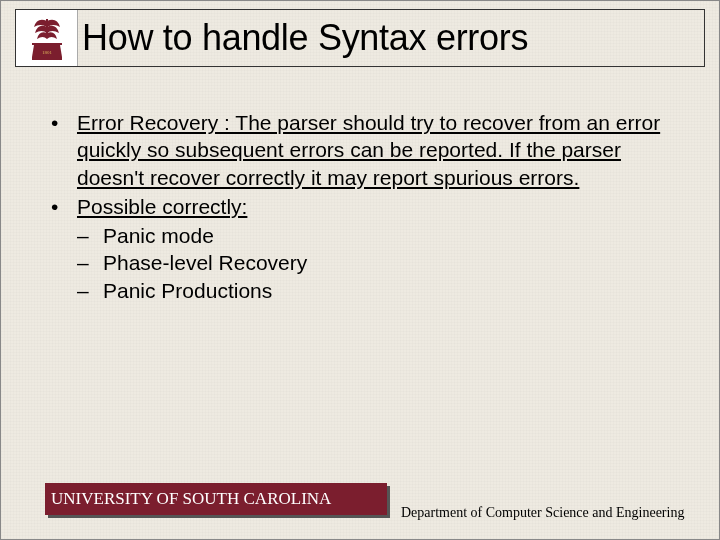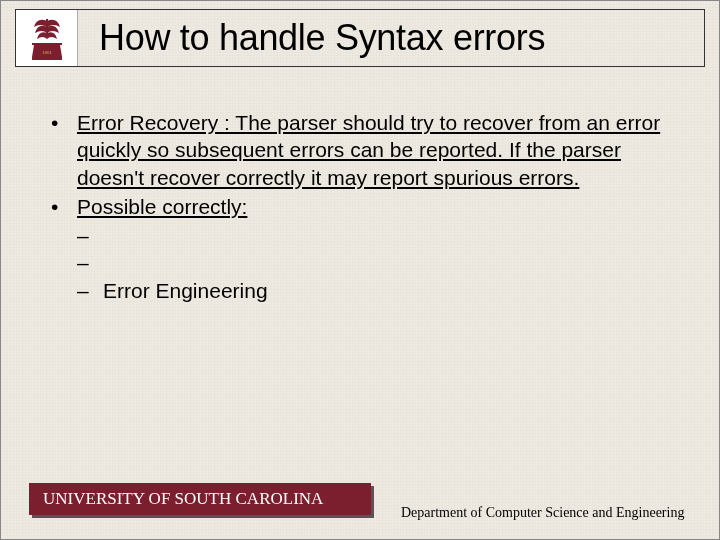--- a/index.html
+++ b/index.html
@@ -38,21 +38,21 @@
     align-items: center;
     justify-content: center;
     padding: 2px;
   }
   .logo svg { display: block; }
   .title-text {
     flex: 1;
     font-size: 36px;
     font-weight: 400;
     color: #000;
-    padding-left: 21px;
+    padding-left: 4px;
     line-height: 56px;
     white-space: nowrap;
     letter-spacing: -0.3px;
   }
   .body-zone {
     position: absolute;
     left: 48px;
     top: 108px;
     right: 58px;
     font-size: 21px;
@@ -74,32 +74,32 @@
     display: flex;
     margin-left: 28px;
   }
   .b2 .dash {
     width: 26px;
     flex: 0 0 26px;
     text-align: left;
   }
   .footer-left {
     position: absolute;
-    left: 28px;
+    left: 44px;
     bottom: 24px;
     width: 342px;
     height: 32px;
     background: #7b1e2e;
     box-shadow: 3px 3px 0 #555;
     color: #fff;
     font-family: "Times New Roman", Times, serif;
     font-size: 17px;
     display: flex;
     align-items: center;
-    padding-left: 14px;
+    padding-left: 6px;
   }
   .footer-right {
     position: absolute;
     left: 400px;
     bottom: 18px;
     width: 310px;
     color: #000;
     font-family: "Times New Roman", Times, serif;
     font-weight: normal;
     font-size: 14px;
@@ -136,26 +136,28 @@
     <div class="b1">
       <div class="bullet">•</div>
       <div class="txt">Error Recovery : The parser should try to recover from an error quickly so subsequent errors can be reported. If the parser doesn't recover correctly it may report spurious errors.</div>
     </div>
     <div class="b1">
       <div class="bullet">•</div>
       <div class="txt">Possible correctly:</div>
     </div>
     <div class="b2">
       <div class="dash">–</div>
+      <div class="txt">Panic mode</div>
     </div>
     <div class="b2">
       <div class="dash">–</div>
+      <div class="txt">Phase-level Recovery</div>
     </div>
     <div class="b2">
       <div class="dash">–</div>
-      <div class="txt">Error Engineering</div>
+      <div class="txt">Panic Productions</div>
     </div>
   </div>
 
   <div class="footer-left">UNIVERSITY OF SOUTH CAROLINA</div>
   <div class="footer-right">Department of Computer Science and Engineering</div>
 
 </div>
 
 </body></html>

